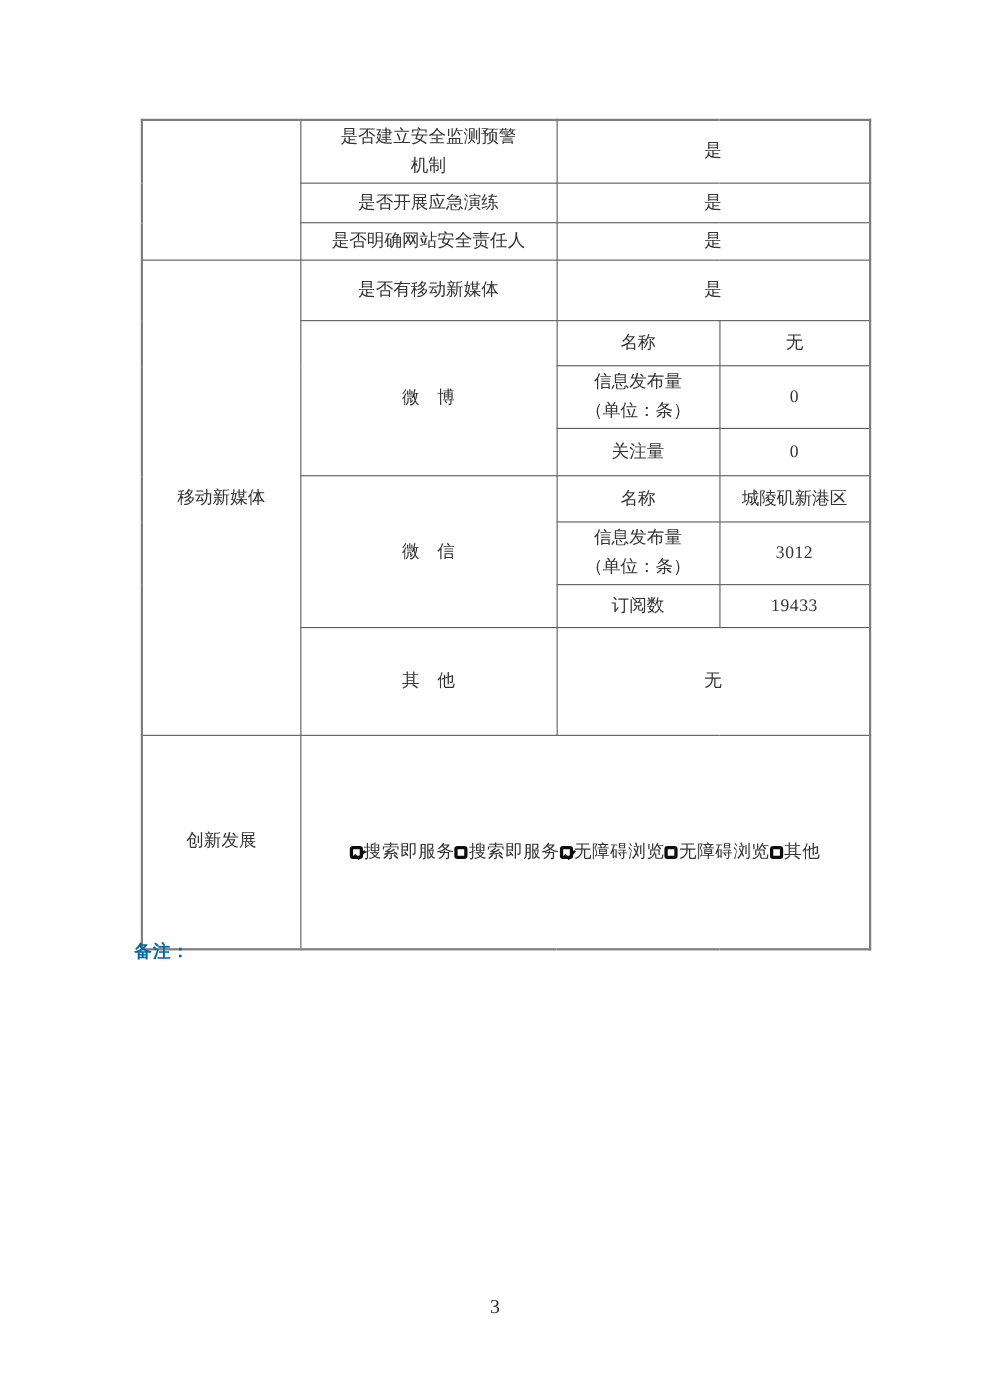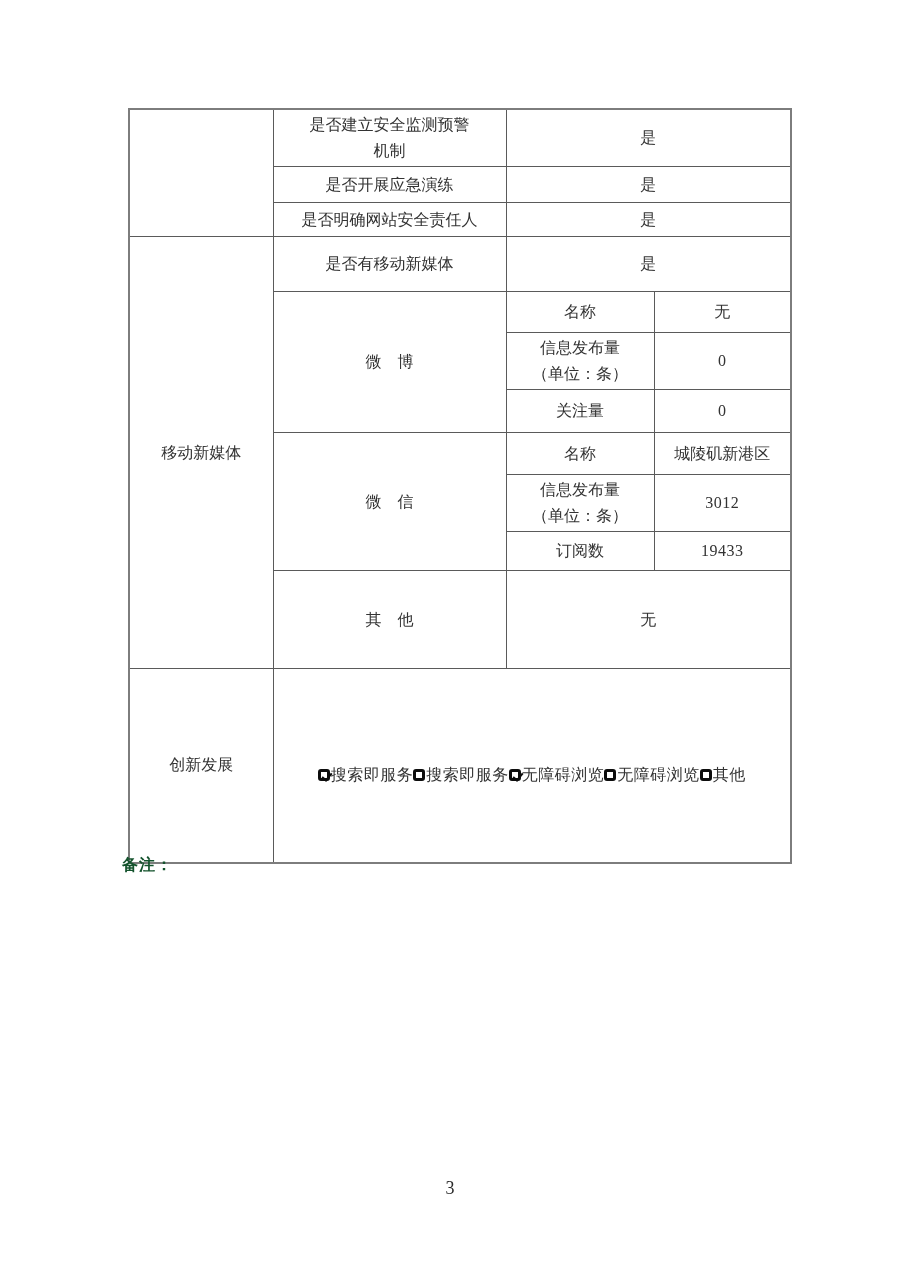--- a/index.html
+++ b/index.html
@@ -51,21 +51,21 @@
     position: absolute; left: 1px; top: 1px;
     width: 8px; height: 4px;
     border-left: 2.6px solid #0d0d0d;
     border-bottom: 2.6px solid #0d0d0d;
     transform: rotate(-50deg);
   }
 
   .notes {
     position: absolute; left: 122px; top: 855px;
     font-family: "Liberation Sans", "DejaVu Sans", sans-serif;
-    font-weight: 700; font-size: 16px; color: #14532d;
+    font-weight: 700; font-size: 16px; color: #0369a1;
     letter-spacing: 1px;
   }
   .pageno {
     position: absolute; left: 0; top: 1178px; width: 900px;
     text-align: center; font-size: 18px; color: #2b2b2b;
   }
 </style>
 </head>
 <body>
 

